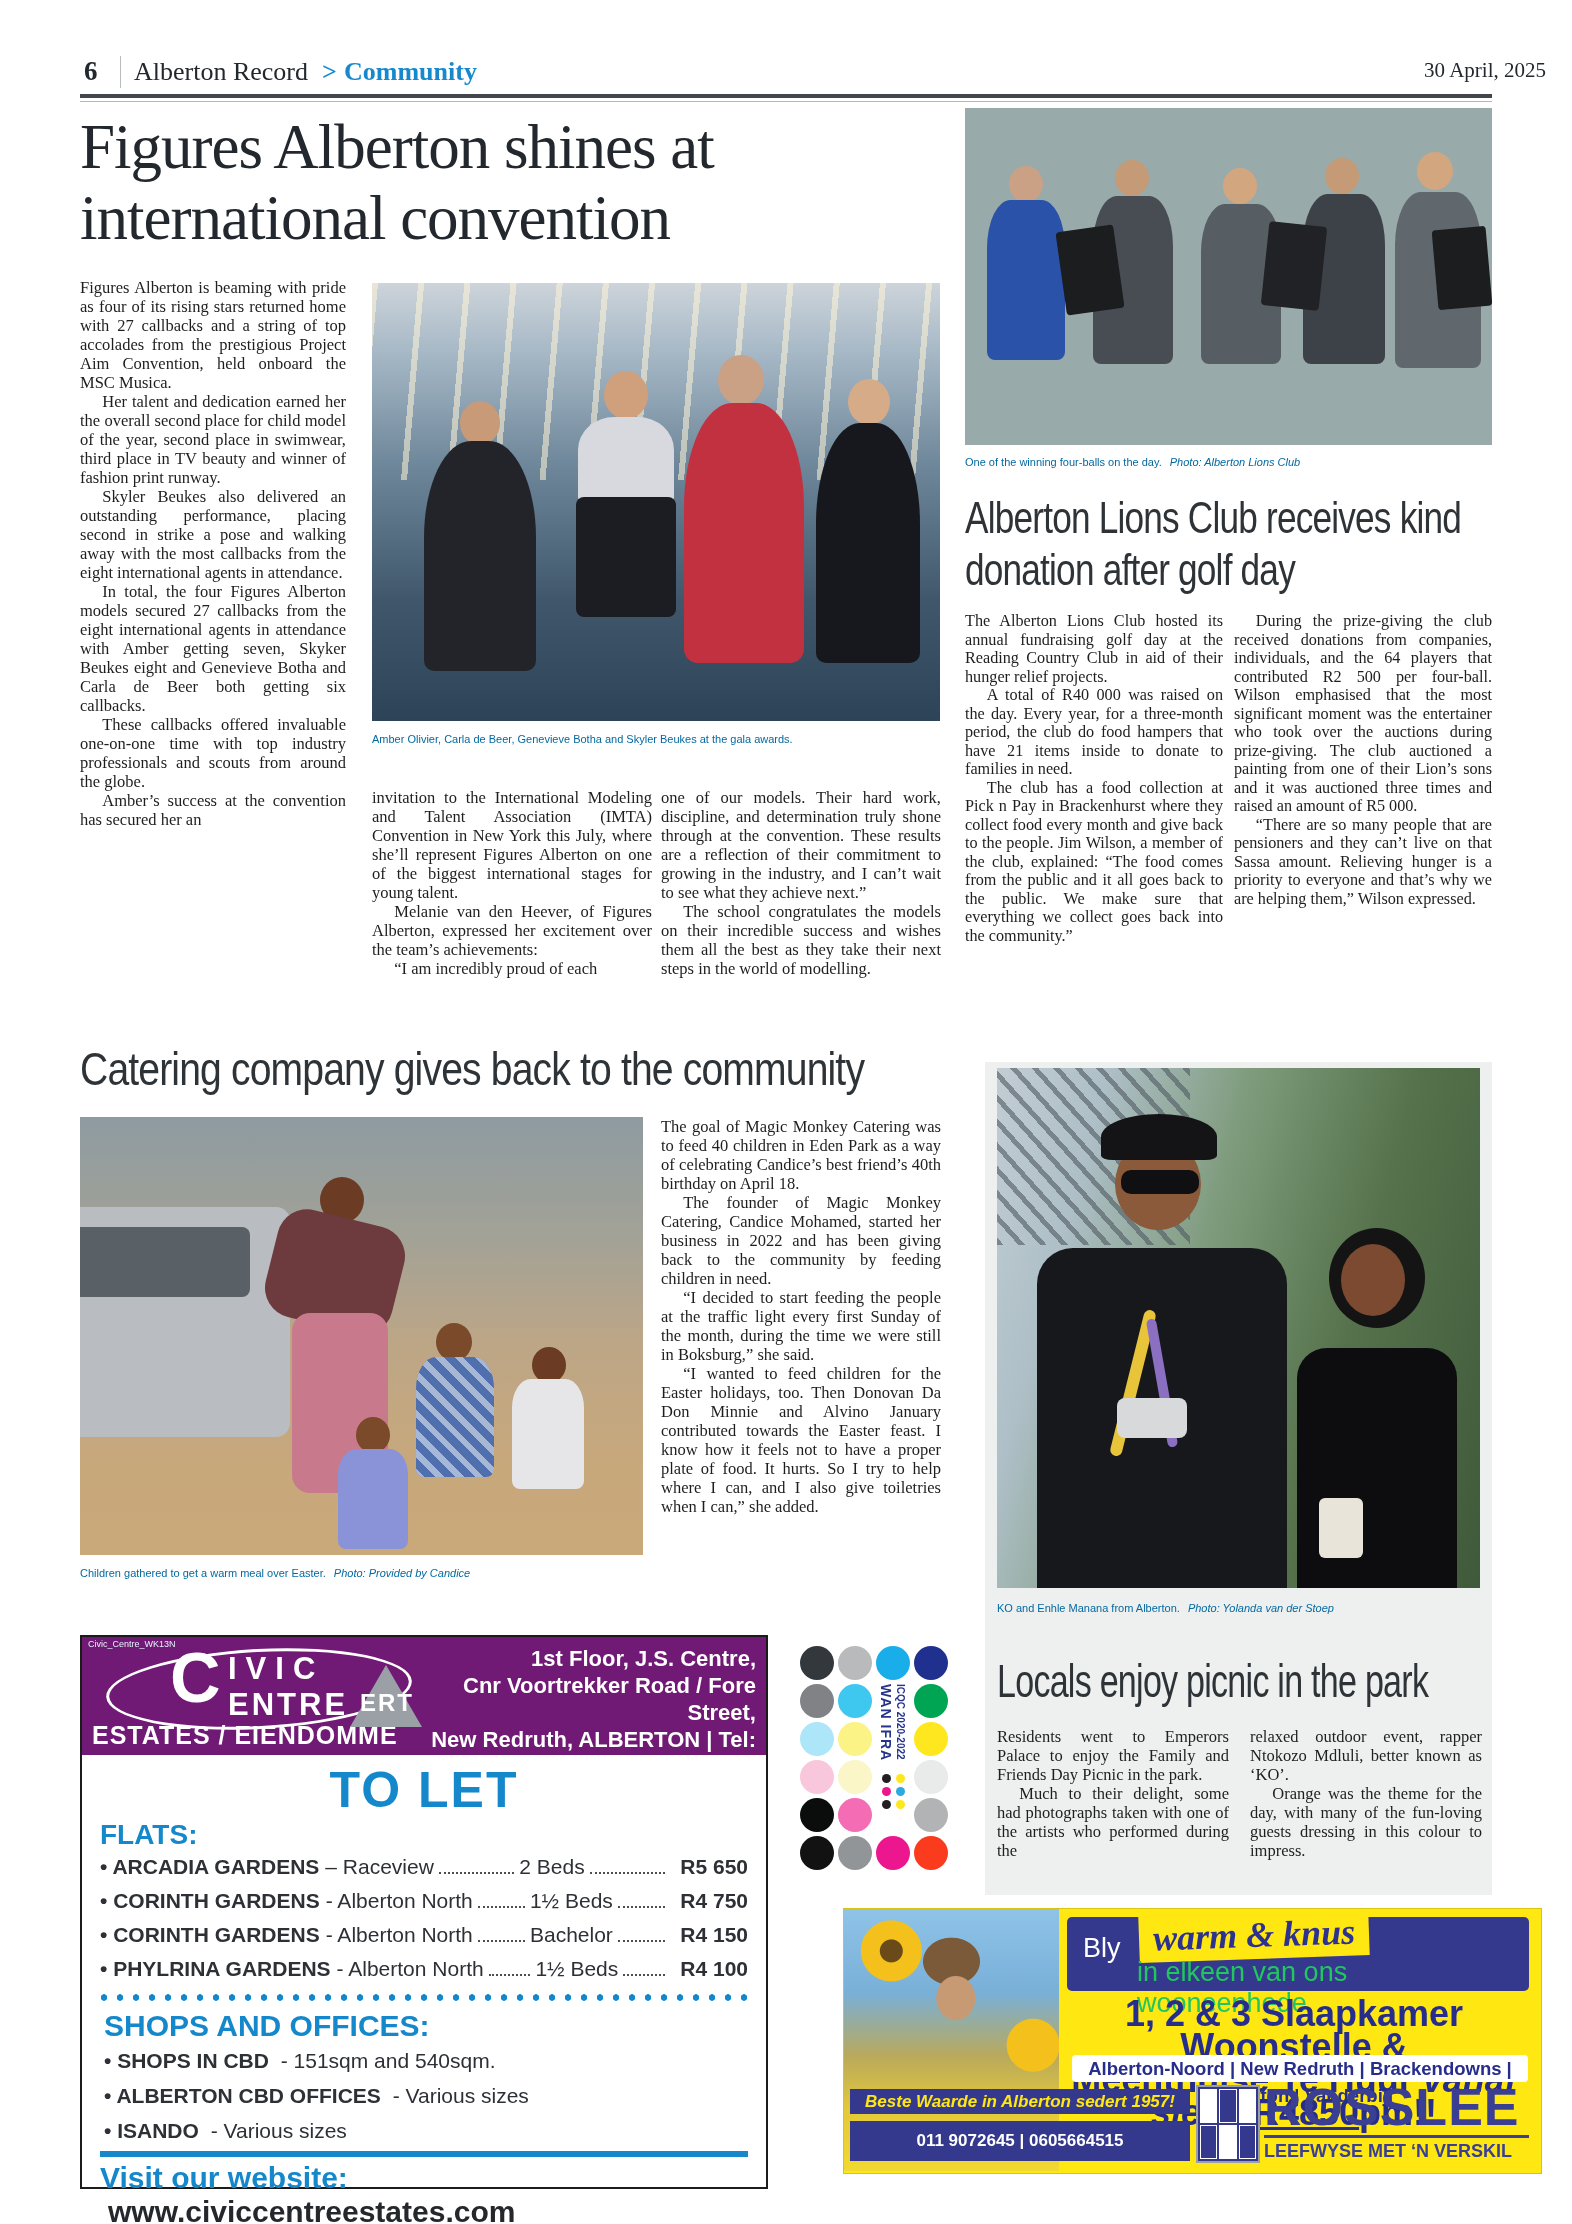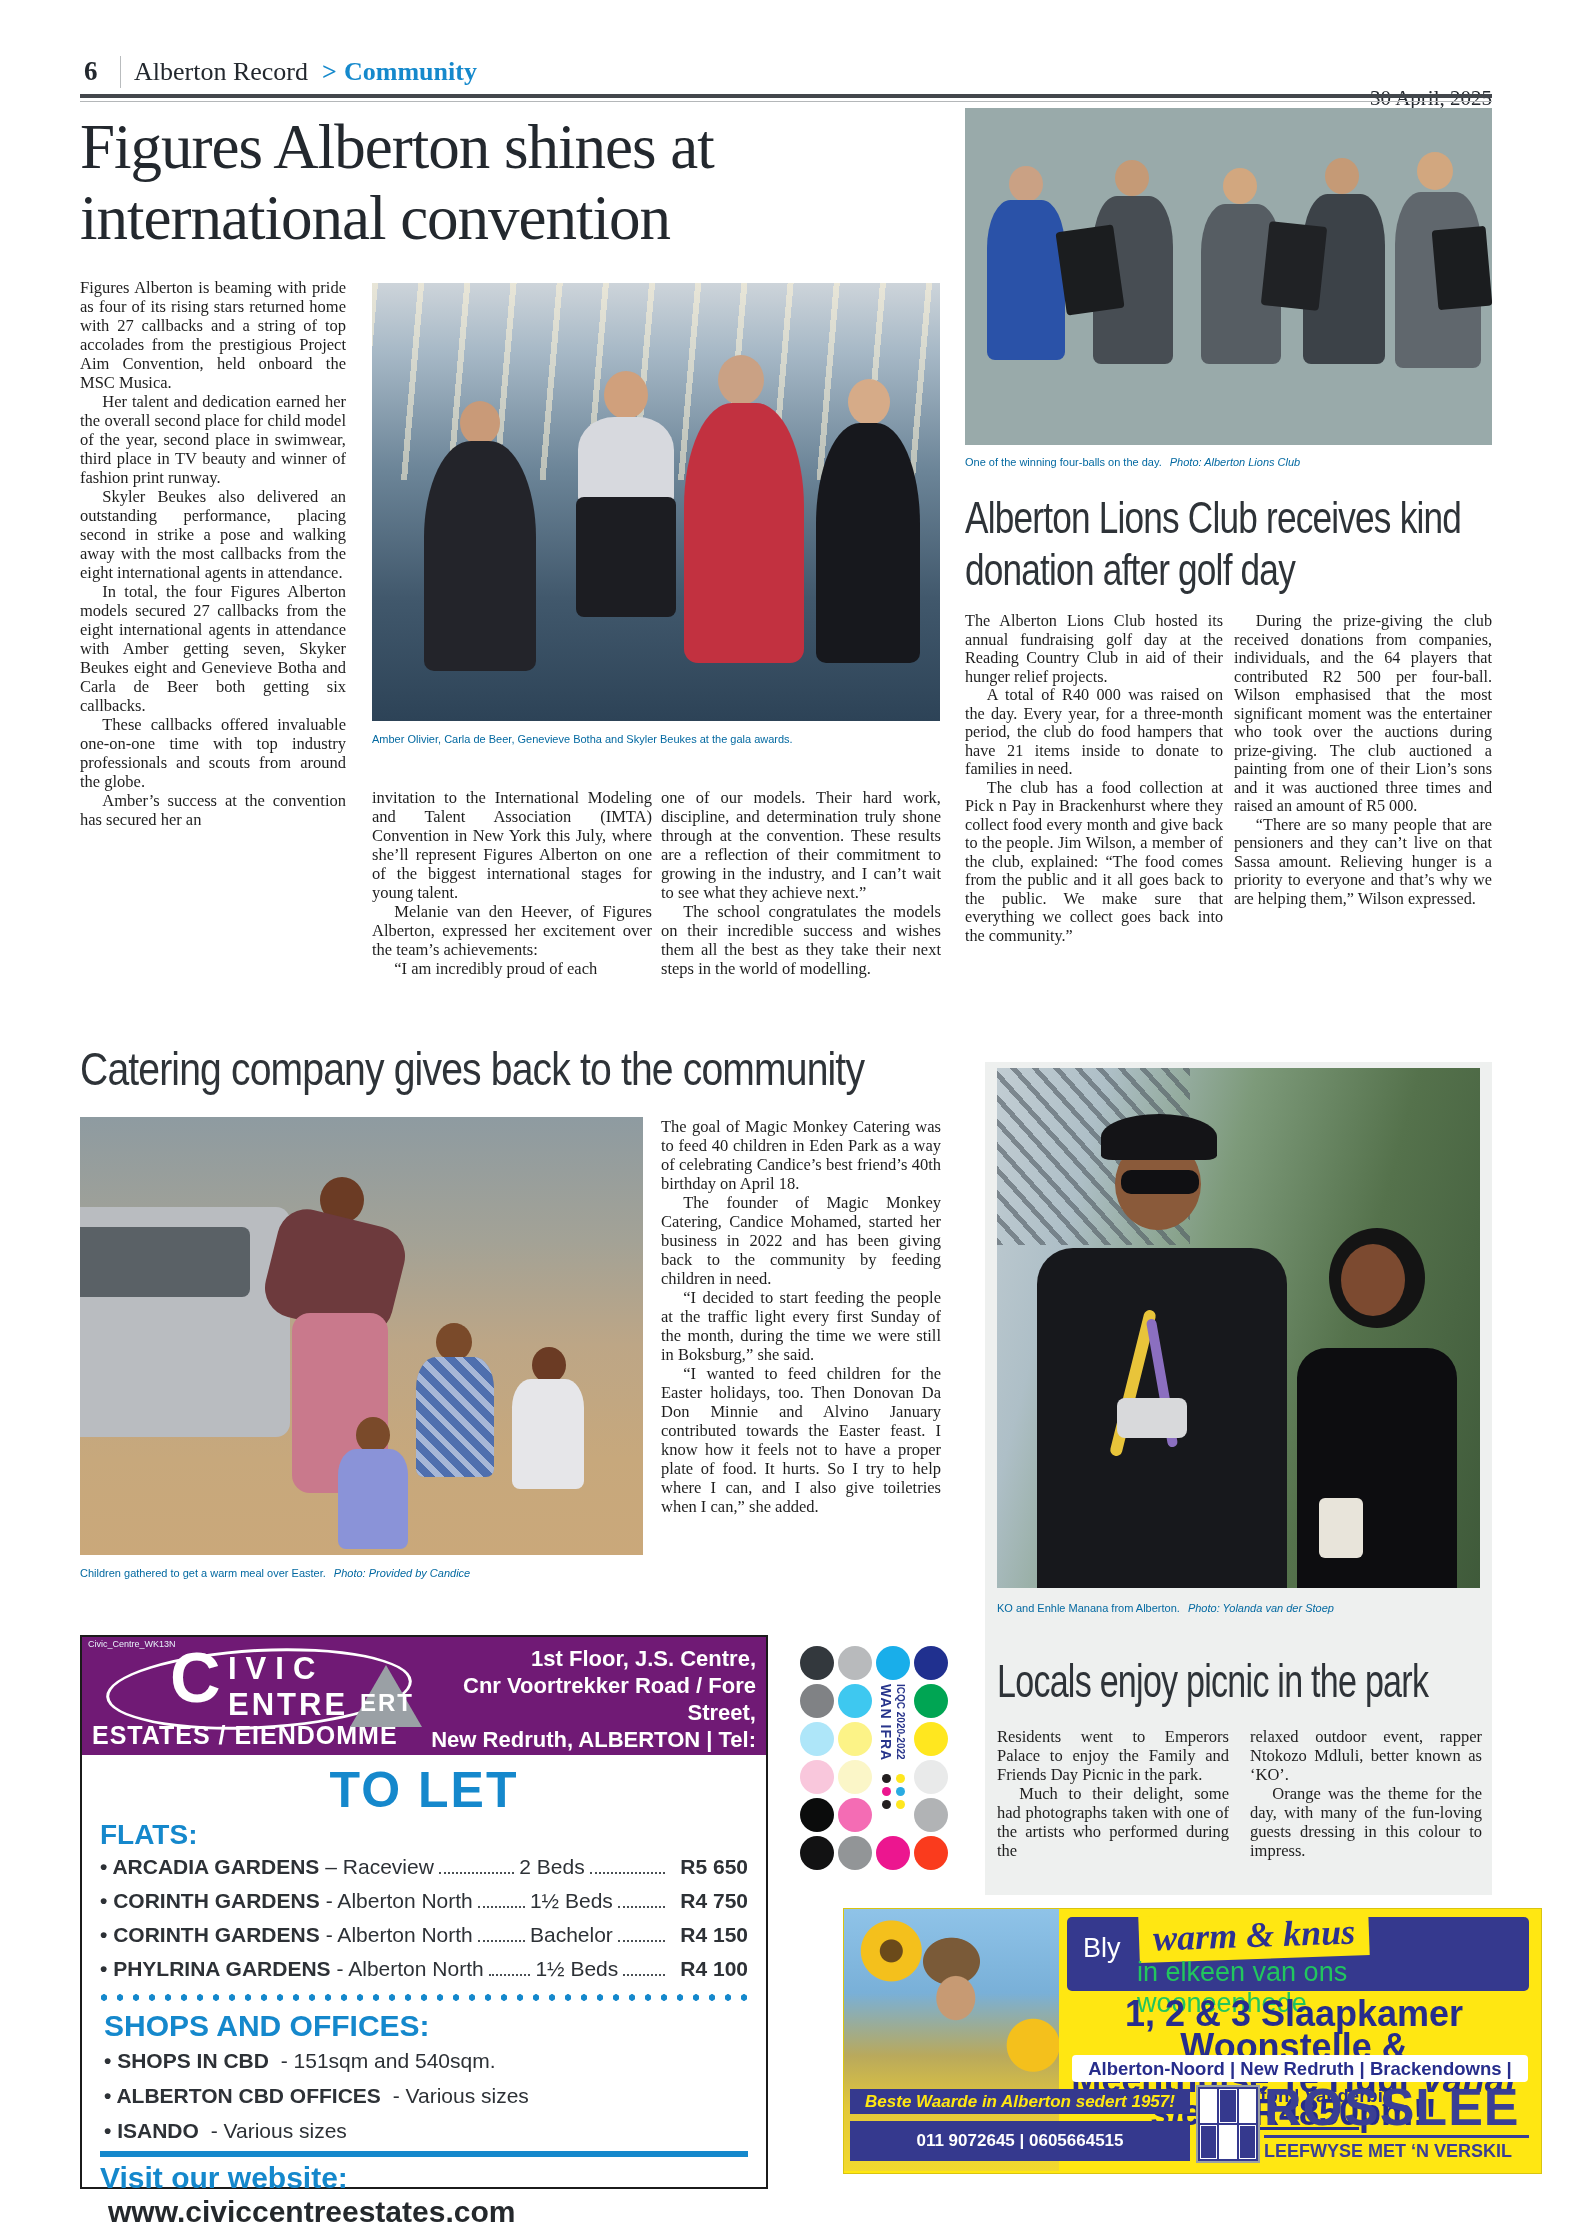--- a/index.html
+++ b/index.html
@@ -127,21 +127,21 @@
 </head>
 <body>
 
 <div class="page">
 
   <div class="abs pagenum" style="left:84px;top:56px;">6</div>
   <div class="abs vrule" style="left:120px;top:56px;height:32px;"></div>
   <span class="abs papername" style="left:134px;top:57px;">Alberton Record</span>
   <span class="abs section" style="left:322px;top:57px;">&gt;</span>
   <span class="abs section" style="left:344px;top:57px;">Community</span>
-  <div class="abs dateline" style="left:1250px;top:58px;width:242px;margin-top:28px;">30 April, 2025</div>
+  <div class="abs dateline" style="left:1304px;top:58px;width:242px;">30 April, 2025</div>
   <div class="abs hrule-thick" style="left:80px;top:94px;width:1412px;"></div>
   <div class="abs hrule-thin" style="left:80px;top:101px;width:1412px;"></div>
 
   <div class="abs hl-serif" style="left:80px;top:112px;width:850px;">Figures Alberton shines at international convention</div>
 
   <div class="abs body" style="left:80px;top:278px;width:266px;height:758px;">
       <p>Figures Alberton is beaming with pride as four of its rising stars returned home with 27 callbacks and a string of top accolades from the prestigious Project Aim Convention, held onboard the MSC Musica.</p>
       <p>Her talent and dedication earned her the overall second place for child model of the year, second place in swimwear, third place in TV beauty and winner of fashion print runway.</p>
       <p>Skyler Beukes also delivered an outstanding performance, placing second in strike a pose and walking away with the most callbacks from the eight international agents in attendance.</p>
       <p>In total, the four Figures Alberton models secured 27 callbacks from the eight international agents in attendance with Amber getting seven, Skyker Beukes eight and Genevieve Botha and Carla de Beer both getting six callbacks.</p>

